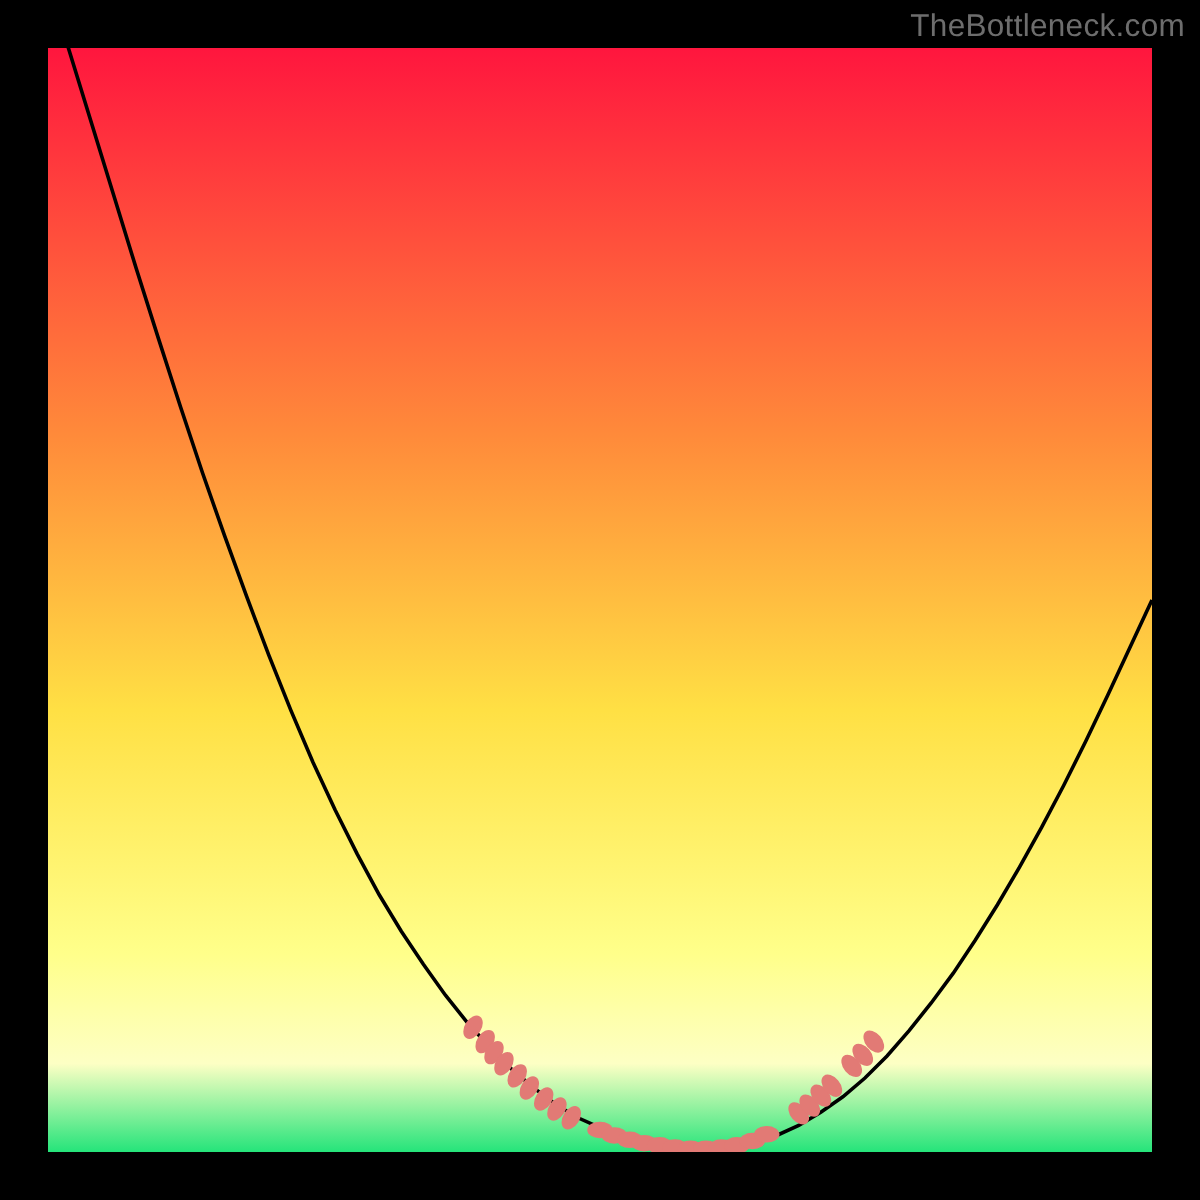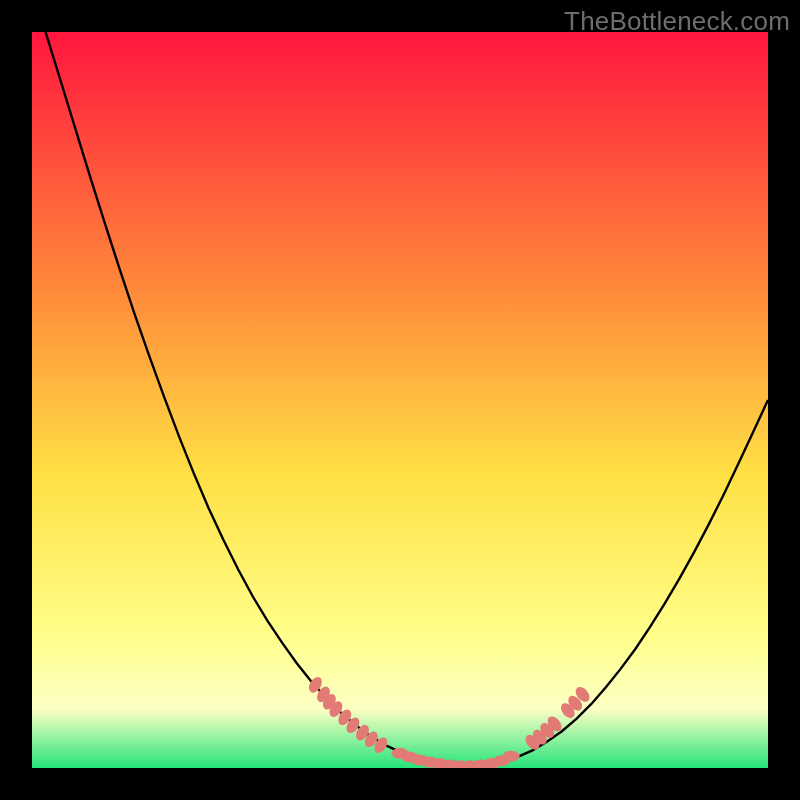--- a/index.html
+++ b/index.html
@@ -25,21 +25,21 @@
     left: 32px;
     width: 736px;
     height: 736px;
     overflow: hidden;
   }
   .attribution {
     position: absolute;
     top: 6px;
     right: 10px;
     color: #6d6d6d;
-    font-size: 26px;
+    font-size: 21px;
     font-weight: 400;
     letter-spacing: 0.2px;
   }
 </style>
 </head>
 <body>
 
 <div class="frame">
   <div class="attribution">TheBottleneck.com</div>
 

